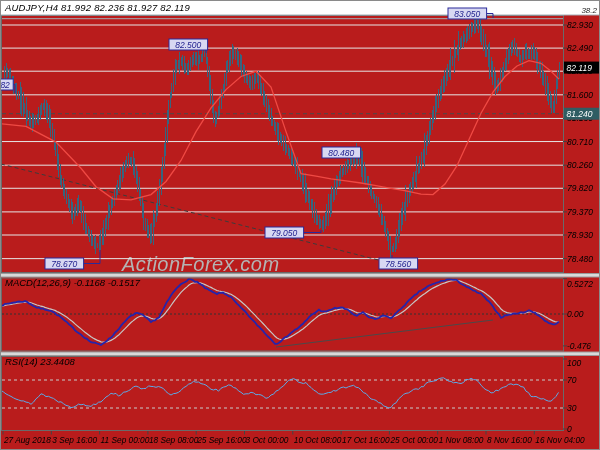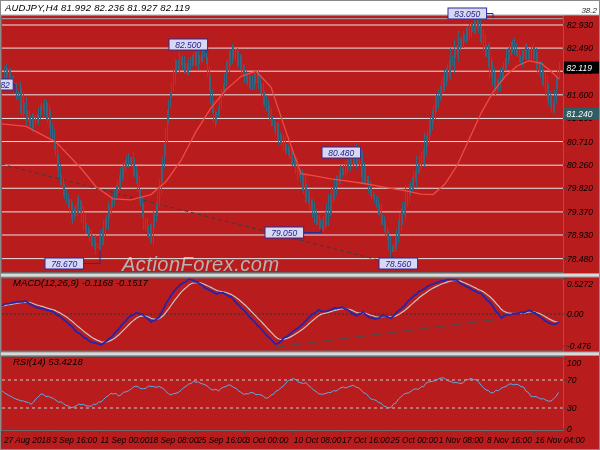--- a/index.html
+++ b/index.html
@@ -5,37 +5,37 @@
   html,body{margin:0;padding:0;background:#fff;}
   .window{
     position:relative;width:598px;height:448px;border:1px solid #8a8a8a;
     background:#b91c1c;font-family:"Liberation Sans",sans-serif;overflow:hidden;font-style:italic;
   }
   .titlebar{
     position:absolute;left:0;top:0;width:100%;height:14px;background:#fff;
     font-size:9.5px;color:#000;line-height:14px;padding-left:4px;letter-spacing:0.2px;
   }
   .ind-label{
-    position:absolute;left:12px;font-size:9.5px;color:#000;z-index:3;background:transparent;
+    position:absolute;left:4px;font-size:9.5px;color:#000;z-index:3;background:transparent;
   }
   .watermark{
     position:absolute;left:121px;top:241px;font-size:20px;color:#b4b4b4;
     letter-spacing:0.5px;z-index:0;margin-top:11px;
   }
   svg.chart{position:absolute;left:0;top:0;z-index:1;}
   .axis-text{font-family:"Liberation Sans",sans-serif;}
 </style>
 </head>
 <body>
 
 <div class="window">
   <div class="titlebar">AUDJPY,H4 81.992 82.236 81.927 82.119</div>
   <div class="watermark">ActionForex.com</div>
   <div class="ind-label" style="top:276px;">MACD(12,26,9) -0.1168 -0.1517</div>
-  <div class="ind-label" style="top:355px;">RSI(14) 53.4218</div>
+  <div class="ind-label" style="top:355px;">RSI(14) 23.4408</div>
   <svg class="chart" width="598" height="448">
       <rect x="0.5" y="14.5" width="562" height="257" fill="none" stroke="#6a6a6a" stroke-width="1"></rect>
       <rect x="0.5" y="277" width="562" height="73" fill="none" stroke="#6a6a6a" stroke-width="1"></rect>
       <rect x="0.5" y="355.5" width="562" height="74" fill="none" stroke="#6a6a6a" stroke-width="1"></rect>
       <rect x="0" y="272.5" width="598" height="3.5" fill="#d9d9d9"></rect>
       <line x1="0" y1="272.5" x2="598" y2="272.5" stroke="#9a9a9a" stroke-width="1"></line>
       <line x1="0" y1="276" x2="598" y2="276" stroke="#9a9a9a" stroke-width="1"></line>
       <rect x="0" y="351" width="598" height="3.5" fill="#d9d9d9"></rect>
       <line x1="0" y1="351" x2="598" y2="351" stroke="#9a9a9a" stroke-width="1"></line>
       <line x1="0" y1="354.5" x2="598" y2="354.5" stroke="#9a9a9a" stroke-width="1"></line>

